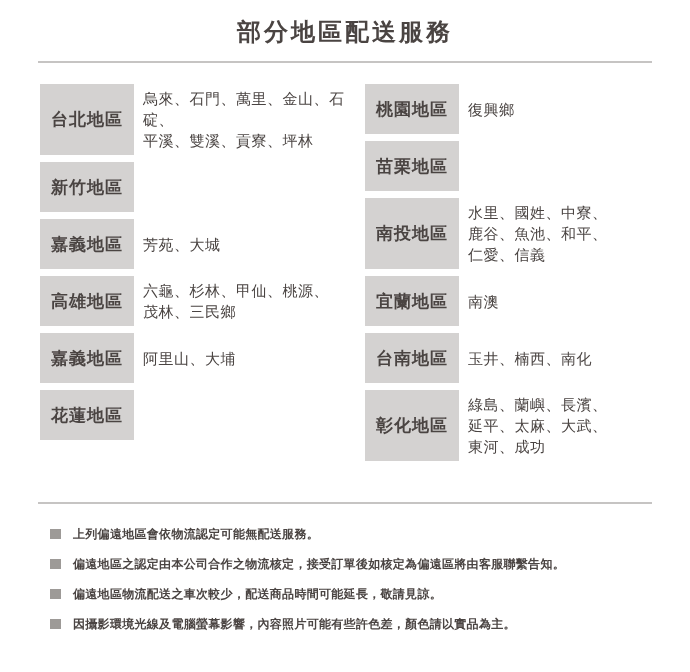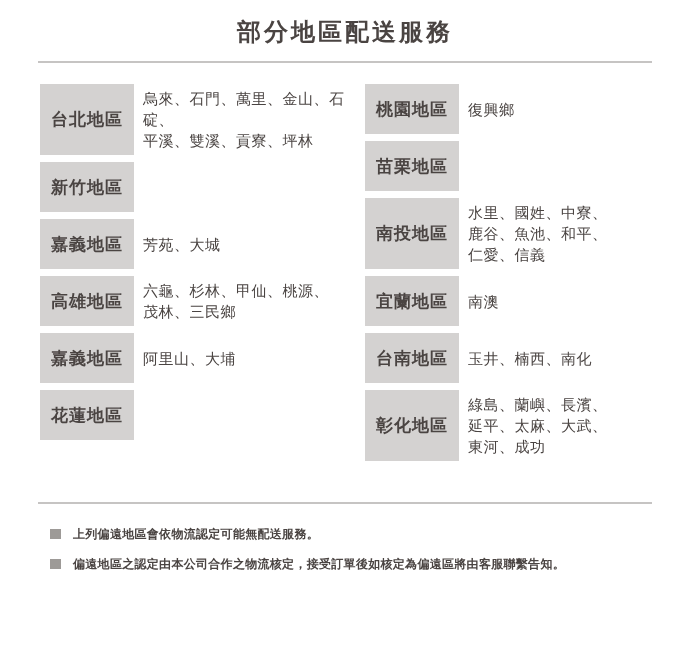--- a/index.html
+++ b/index.html
@@ -182,15 +182,23 @@
 
   <ul class="notes">
     <li class="note">
       <span class="bullet"></span>
       <span class="note-text">上列偏遠地區會依物流認定可能無配送服務。</span>
     </li>
     <li class="note">
       <span class="bullet"></span>
       <span class="note-text">偏遠地區之認定由本公司合作之物流核定，接受訂單後如核定為偏遠區將由客服聯繫告知。</span>
     </li>
+    <li class="note">
+      <span class="bullet"></span>
+      <span class="note-text">偏遠地區物流配送之車次較少，配送商品時間可能延長，敬請見諒。</span>
+    </li>
+    <li class="note">
+      <span class="bullet"></span>
+      <span class="note-text">因攝影環境光線及電腦螢幕影響，內容照片可能有些許色差，顏色請以實品為主。</span>
+    </li>
   </ul>
 
 </div>
 
 </body></html>

